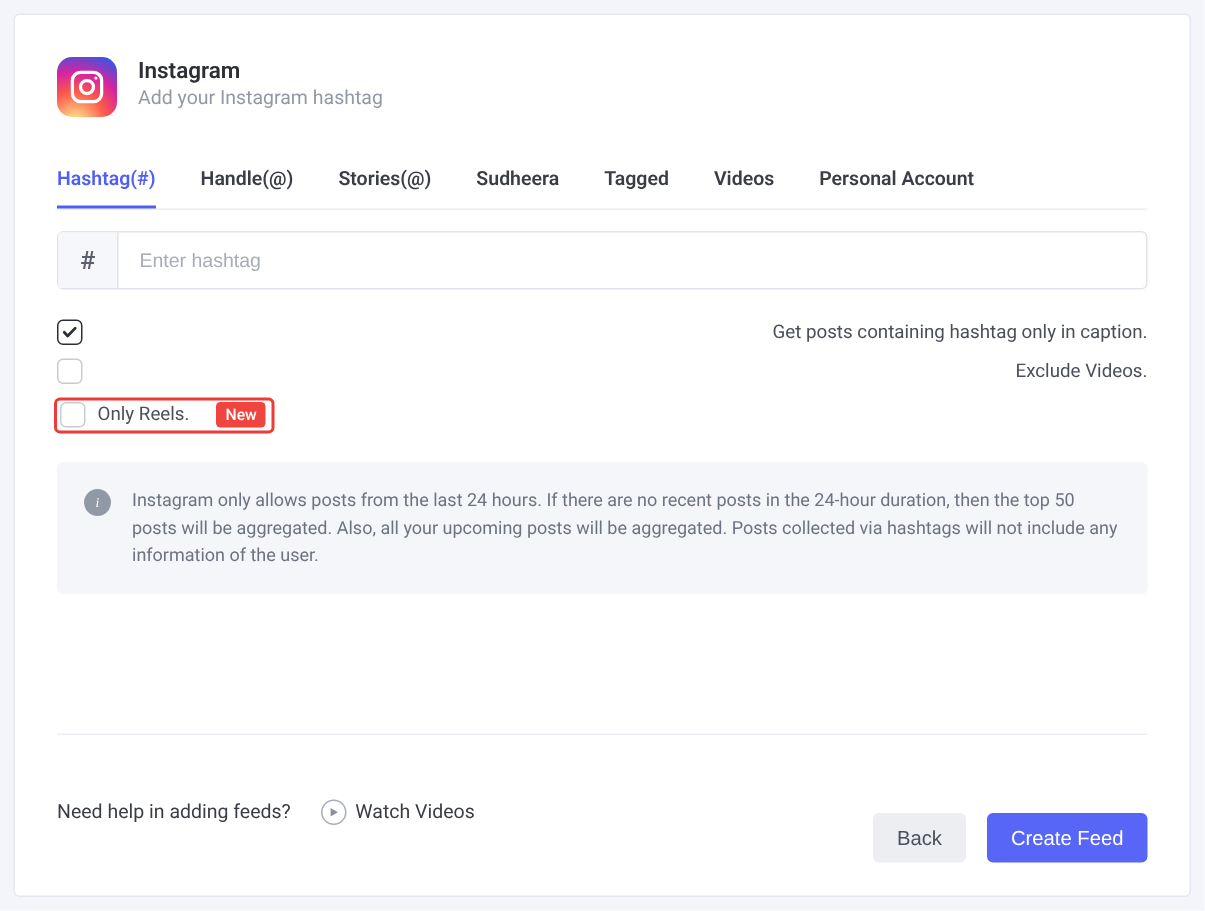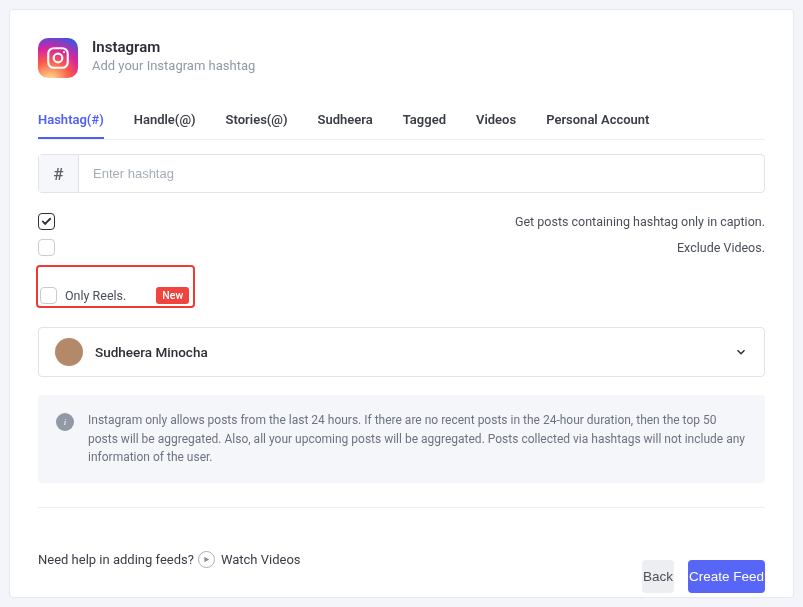--- a/index.html
+++ b/index.html
@@ -53,24 +53,24 @@
   .checkbox {
     width: 17px; height: 17px; border: 1.5px solid #c7cbd4; border-radius: 4px;
     display: flex; align-items: center; justify-content: center; cursor: pointer;
     background: #fff; flex-shrink: 0;
   }
   .checkbox.checked { border-color: #2d2f36; }
   .checkbox.checked svg { display: block; }
   .checkbox svg { display: none; width: 11px; height: 11px; }
   .new-badge {
     background: #f0443e; color: #fff; font-size: 10.5px; padding: 2px 6px;
-    border-radius: 3px; margin-left: 22px; font-weight: 500;
+    border-radius: 3px; margin-left: 10px; font-weight: 500;
   }
   .highlight-box {
-    border: 2px solid #ef3b36; border-radius: 4px; padding: 20px 4px 2px 2px;
+    border: 2px solid #ef3b36; border-radius: 4px; padding: 1px 4px 2px 2px;
     display: inline-flex; align-items: center; gap: 8px; margin-left:-2px;
   }
 
   .user-select {
     border: 1px solid #e0e3ea; border-radius: 4px; padding: 10px 16px;
     display: flex; align-items: center; justify-content: space-between; cursor: pointer;
     margin-bottom: 18px;
   }
   .user-left { display: flex; align-items: center; gap: 12px; }
   .avatar { width: 28px; height: 28px; border-radius: 50%; background:#b3896a; }
@@ -85,27 +85,27 @@
     width: 18px; height: 18px; border-radius: 50%; background: #9199a6; color: #fff;
     display: flex; align-items: center; justify-content: center; font-size: 9px;
     font-style: italic; font-family: Georgia, serif; flex-shrink: 0; margin-top: 2px;
   }
   .info-text { font-size: 12px; color: #6c7380; line-height: 1.55; }
 
   .spacer { flex: 1; }
   .divider { border-top: 1px solid #eceef3; margin: 6px 0 18px 0; }
 
   .footer { display: flex; align-items: center; justify-content: space-between; }
-  .help { font-size: 13px; color: #3a3d45; display: flex; align-items: center; gap: 4px;}
+  .help { font-size: 13px; color: #3a3d45; display: flex; align-items: center; gap: 20px;}
   .watch-link { color: #3a3d45; display: inline-flex; align-items: center; gap: 6px; cursor: pointer; }
   .play-circ { width: 17px; height: 17px; border:1px solid #a7adba; border-radius:50%; display:flex;align-items:center;justify-content:center;}
   .play-circ svg{width:7px;height:7px;}
   .footer-btns { display: flex; gap: 14px; }
   .btn {
-    font-size: 13.5px; padding: 9px 1px; border-radius: 4px; border: none;
+    font-size: 13.5px; padding: 9px 16px; border-radius: 4px; border: none;
     cursor: pointer; font-weight: 500; margin-top: 34px;
   }
   .btn-back { background: #edeef2; color: #4a4f59; }
   .btn-primary { background: #5766f6; color: #fff; }
 </style>
 </head>
 <body>
 
 <div class="card">
   <div class="header">
@@ -152,29 +152,20 @@
     </div>
     <div class="check-item">
       <div class="highlight-box">
         <div class="checkbox"></div>
         <span>Only Reels.</span>
         <span class="new-badge">New</span>
       </div>
     </div>
   </div>
 
-  <div class="user-select">
-    <div class="user-left">
-      <div class="avatar"></div>
-      <span class="user-name">Sudheera Minocha</span>
-    </div>
-    <svg class="chevron" viewBox="0 0 24 24" fill="none" stroke="#2d2f36" stroke-width="2.5">
-        <polyline points="6 9 12 15 18 9"></polyline>
-      </svg>
-  </div>
 
   <div class="info-box">
     <div class="info-icon">i</div>
     <div class="info-text">Instagram only allows posts from the last 24 hours. If there are no recent posts in the 24-hour duration, then the top 50 posts will be aggregated. Also, all your upcoming posts will be aggregated. Posts collected via hashtags will not include any information of the user.</div>
   </div>
 
   <div class="spacer"></div>
   <div class="divider"></div>
 
   <div class="footer">

